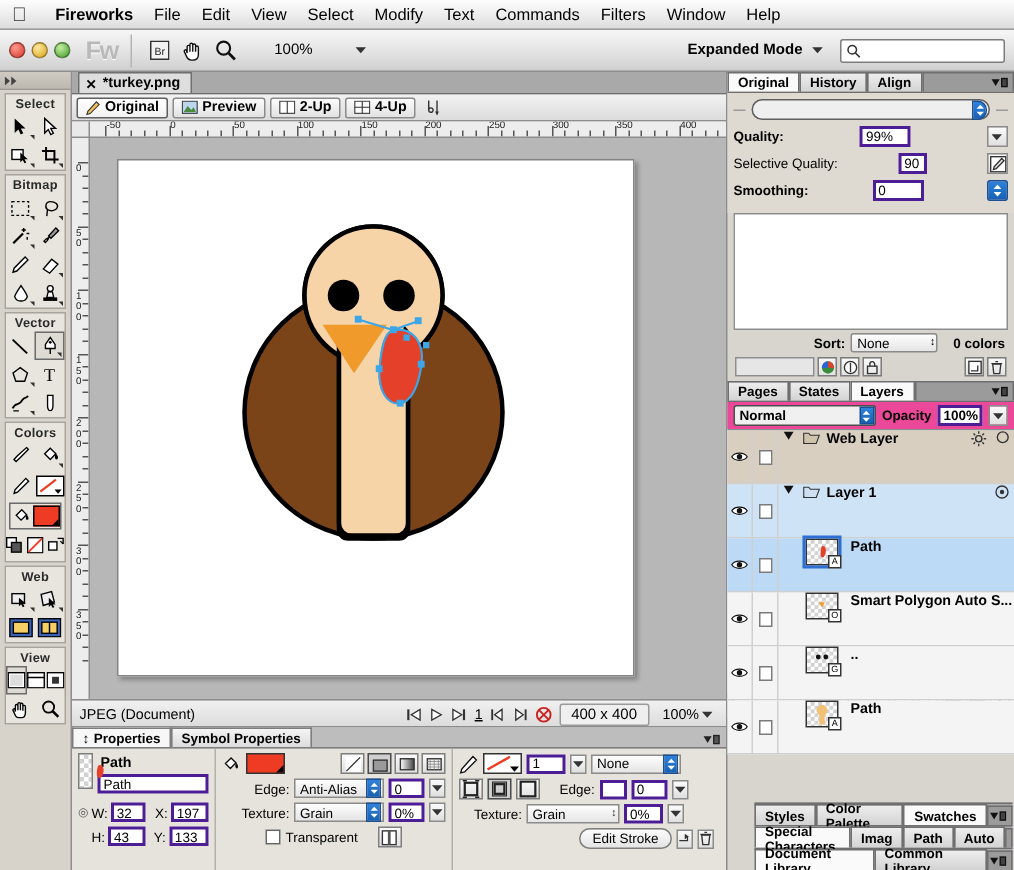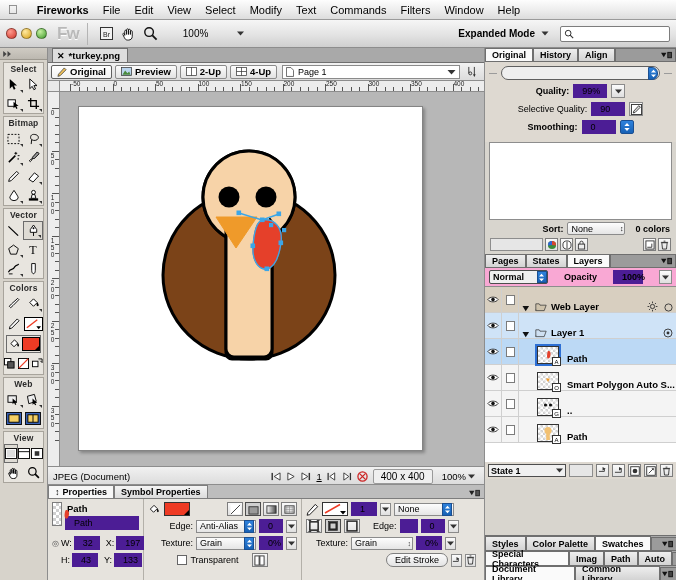--- a/index.html
+++ b/index.html
@@ -126,21 +126,21 @@
      background:linear-gradient(to bottom,#f4f4f4,#dcdcdc); }
   .ptab.active { background:#f7f7f7; }
   .ptab-fill { flex:1; display:flex; justify-content:flex-end; align-items:center; padding-right:4px; }
   .pbody { display:flex; height:81px; }
   .pcol { border-right:1px solid #b3b0a9; padding:3px 4px; }
   .pc1 { width:96px; }
   .pc2 { width:158px; }
   .pc3 { width:178px; }
   .prow { display:flex; align-items:center; gap:3px; margin-bottom:3px; }
   .lbl { font-size:9px; white-space:nowrap; }
-  .inp { border:7px solid #4c1d95; background:#fff; height:13px; font-size:9px;
+  .inp { border:2px solid #4c1d95; background:#fff; height:13px; font-size:9px;
      padding:0 2px; display:flex; align-items:center; }
   .combo { border:1px solid #8b8b8b; background:linear-gradient(to bottom,#fdfdfd,#e5e5e5);
      height:13px; font-size:9px; padding:0 1px 0 3px; display:flex; align-items:center; gap:2px; }
   .spin { width:10px; height:13px; background:linear-gradient(to bottom,#2e82dd,#1761b5);
      border:1px solid #1a4f92; display:flex; flex-direction:column; align-items:center;
      justify-content:center; }
   .stepbtn { width:11px; height:13px; border:1px solid #8b8b8b;
      background:linear-gradient(to bottom,#fbfbfb,#dfdfdf); display:flex;
      align-items:center; justify-content:center; }
   .thumbchk { width:30px; height:24px; border:1px solid #7d7d7d;
@@ -165,40 +165,40 @@
   .paneltabs { height:14px; display:flex; align-items:flex-end; background:#a9a9a9;
      border-bottom:1px solid #6f6f6f; }
   .pnlt { height:13px; padding:0 6px; font-size:9px; font-weight:bold; display:flex;
      align-items:center; border:1px solid #6f6f6f; border-bottom:none;
      background:linear-gradient(to bottom,#eeeeee,#d3d3d3); }
   .pnlt.active { background:#fafafa; }
   .pnl-fill { flex:1; height:13px; background:#9b9b9b; border:1px solid #6f6f6f;
      border-bottom:none; display:flex; align-items:center; justify-content:flex-end;
      padding-right:3px; gap:2px; }
   .optbody { background:#ded9d1; padding:4px 4px 4px; }
-  .orow { display:flex; align-items:center; justify-content:center; gap:4px; margin-bottom:4px; }
+  .orow { display:flex; align-items:center; justify-content:space-between; gap:4px; margin-bottom:4px; }
   .pillsel { flex:1; height:14px; border:1px solid #5f5f5f; border-radius:7px; background:#efefef;
      display:flex; align-items:center; justify-content:flex-end; padding-right:1px; }
   .hline { height:1px; background:#9b9b9b; flex:0 0 8px; }
   .matte { width:22px; height:14px; border:1px solid #5a5a5a; background:#fff;
      display:flex; align-items:center; justify-content:center; }
   .opt-white { background:#fff; border:1px solid #8d8d8d; height:78px; margin:0 4px; }
   .sortrow { display:flex; align-items:center; gap:4px; padding:2px 6px; }
   .iconstrip { display:flex; align-items:center; gap:2px; padding:1px 5px 3px; }
   .istrip-field { flex:1; height:13px; border:1px solid #8d8d8d; background:#e6e6e6; }
   .ibtn { width:13px; height:13px; border:1px solid #7d7d7d;
      background:linear-gradient(to bottom,#fafafa,#e2e2e2);
      display:flex; align-items:center; justify-content:center; }
 
-  .layerhdr { display:flex; align-items:center; gap:16px; padding:2px 4px; background:#f9a8d4; }
+  .layerhdr { display:flex; align-items:center; gap:4px; padding:2px 4px; background:#ec4899; }
   .blendsel { flex:1; height:14px; border:1px solid #4d4d4d; border-radius:2px;
      background:#f0f0f0; display:flex; align-items:center; padding-left:3px;
      font-size:9px; font-weight:bold; }
   .layerlist { background:#fff; border-top:1px solid #8d8d8d; height:176px; position:relative; }
-  .lrow { display:flex; align-items:flex-end; height:26px; border-bottom:1px solid #cfcfcf;
+  .lrow { display:flex; align-items:flex-start; height:36px; border-bottom:1px solid #cfcfcf;
      background:#f4f4f4; }
   .lrow.sel { background:#bcd9f5; }
   .lrow.weblayer { background:#d8cfc0; }
   .lrow.sublayer { background:#cfe3f7; }
   .lc-eye { width:17px; display:flex; align-items:center; justify-content:center;
      border-right:1px solid #cfcfcf; height:100%; }
   .lc-lock { width:17px; display:flex; align-items:center; justify-content:center;
      border-right:1px solid #cfcfcf; height:100%; }
   .lockbox { width:9px; height:10px; border:1px solid #7b7b7b; background:#fff; }
   .lc-disc { width:14px; display:flex; align-items:center; justify-content:center; }
@@ -216,21 +216,21 @@
   .lname { font-size:9.5px; font-weight:bold; padding-left:4px; flex:1; white-space:nowrap;
      overflow:hidden; }
   .lfolder { margin-left:2px; }
   .lright { width:16px; display:flex; align-items:center; justify-content:center; }
 
   .statesel { display:flex; align-items:center; gap:3px; padding:2px 3px; background:#ded9d1; }
   .stsel { width:78px; height:13px; border:1px solid #4d4d4d; background:#f0f0f0;
      display:flex; align-items:center; padding:0 2px; font-size:9px; font-weight:bold; }
   .stfield { flex:1; height:13px; border:1px solid #8d8d8d; background:#e6e6e6; }
 
-  .botpanels { position:absolute; bottom:0; left:0; width:192px; }
+  .botpanels { position:absolute; bottom:0; left:18px; width:172px; }
   .bptabs { display:flex; align-items:flex-end; height:15px; background:#a9a9a9;
      border-top:1px solid #6f6f6f; }
   .bptabs .pnlt { height:14px; }
 
   svg { display:block; }
   .noSel { user-select:none; }
 </style>
 </head>
 <body>
 
@@ -611,31 +611,20 @@
           </svg>
         <span>2-Up</span>
       </div>
       <div class="vbtn">
         <svg width="11" height="9" viewBox="0 0 12 10">
             <rect x="0.5" y="0.5" width="11" height="9" fill="#fff" stroke="#333" stroke-width=".8"></rect>
             <line x1="6" y1="0.5" x2="6" y2="9.5" stroke="#333" stroke-width=".8"></line>
             <line x1="0.5" y1="5" x2="11.5" y2="5" stroke="#333" stroke-width=".8"></line>
           </svg>
         <span>4-Up</span>
-      </div>
-      <div class="pagesel">
-        <svg width="8" height="10" viewBox="0 0 9 11">
-            <path d="M0.5 0.5 H5.5 L8.5 3.5 V10.5 H0.5 Z" fill="#fff" stroke="#333" stroke-width=".8"></path>
-          </svg>
-        <span class="lbl">Page 1</span>
-        <span class="caret">
-          <svg width="9" height="6" viewBox="0 0 9 6">
-              <polygon points="0.5,1 8.5,1 4.5,5.5" fill="#333"></polygon>
-            </svg>
-        </span>
       </div>
       <div style="width:18px;display:flex;align-items:center;justify-content:center;">
         <svg width="13" height="12" viewBox="0 0 14 13">
             <path d="M3 1 V8 M3 8 a1.6 1.6 0 103.2 0 a1.6 1.6 0 10-3.2 0" fill="none" stroke="#333"></path>
             <path d="M9 1 V11" stroke="#333"></path>
             <polygon points="7.6,9 10.4,9 9,12" fill="#333"></polygon>
           </svg>
       </div>
     </div>
 
@@ -1105,21 +1094,21 @@
         <div class="inp" style="width:34px;height:14px">99%</div>
         <div class="stepbtn" style="height:14px;width:14px">
           <svg width="7" height="5" viewBox="0 0 7 5">
               <polygon points="0,0.5 7,0.5 3.5,4.5" fill="#333"></polygon>
             </svg>
         </div>
       </div>
 
       <div class="orow">
         <span class="lbl" style="font-weight:normal">Selective Quality:</span>
-        <div class="inp" style="width:34px;height:14px">90</div>
+        <div class="inp" style="width:19px;height:14px">90</div>
         <div class="stepbtn" style="height:14px;width:14px">
           <svg width="11" height="11" viewBox="0 0 12 12">
               <rect x="0.5" y="0.5" width="11" height="11" fill="#fff" stroke="#333"></rect>
               <path d="M8.5 1.8 L10.2 3.5 L4.5 9.2 L2.5 9.8 L3 7.8 Z" fill="#ddd" stroke="#333"></path>
             </svg>
         </div>
       </div>
 
       <div class="orow">
         <span class="lbl" style="font-weight:bold">Smoothing:</span>

